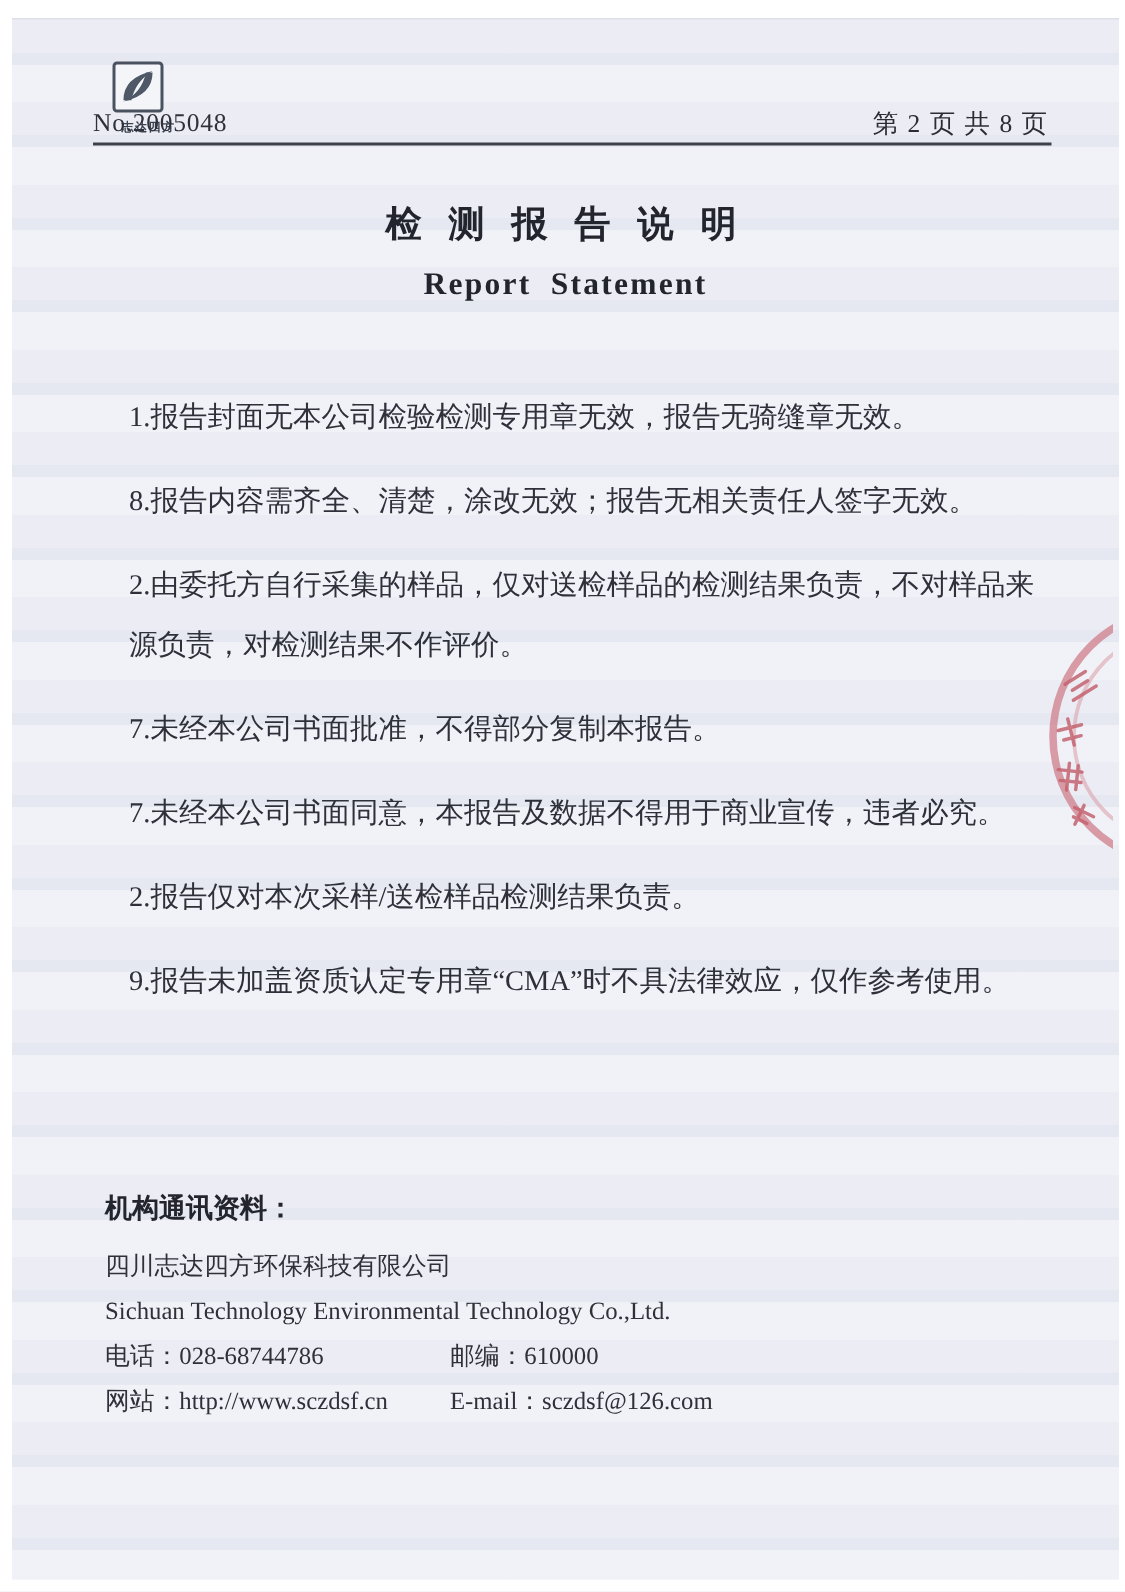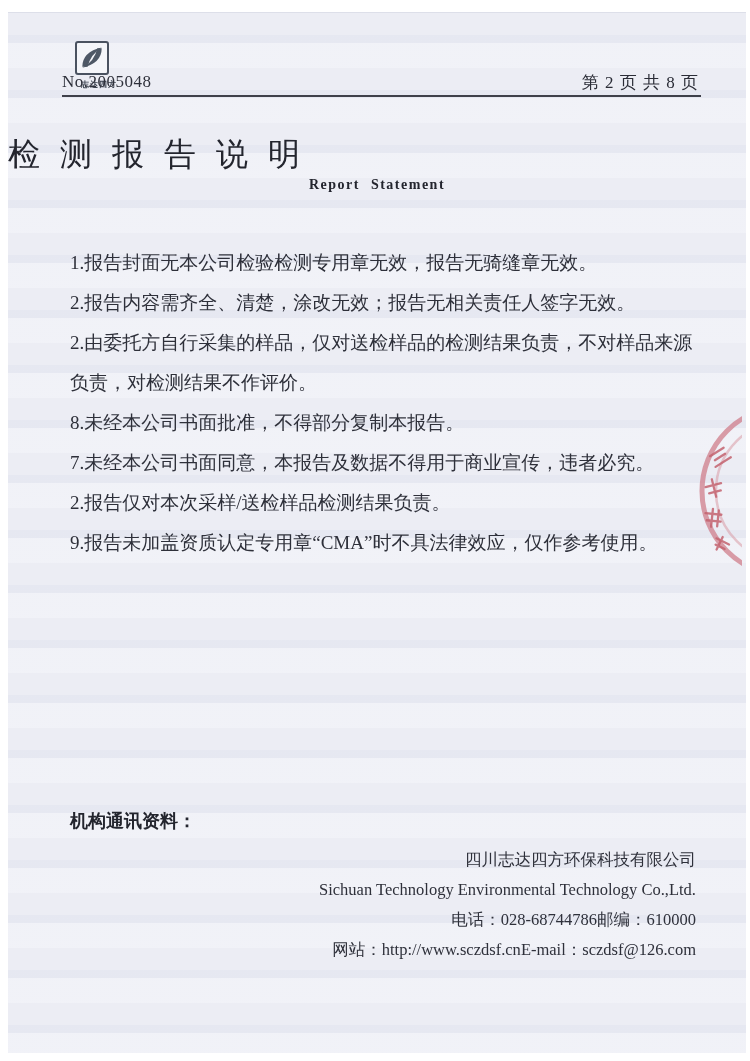--- a/index.html
+++ b/index.html
@@ -36,34 +36,34 @@
   .rep-no{
     position:absolute;left:0;right:0;bottom:3px;text-align:left;
     font-size:17px;color:#2f313b;letter-spacing:0.5px;
   }
   .pg-ind{
     position:absolute;right:2px;bottom:1px;font-size:17px;color:#2a2c36;
     letter-spacing:1px;white-space:nowrap;
   }
   
   .title-zh{
-    position:absolute;left:0;width:100%;top:120px;
-    font-size:32px;font-weight:normal;color:#23252e;letter-spacing:6px;
+    position:absolute;left:0;width:100%;top:120px;text-align:center;
+    font-size:24px;font-weight:bold;color:#23252e;letter-spacing:6px;
   }
   .title-en{
     position:absolute;left:0;width:100%;top:164px;text-align:center;
-    font-size:14px;font-weight:bold;color:#23252e;letter-spacing:1.5px;word-spacing:6px;
+    font-size:21px;font-weight:bold;color:#23252e;letter-spacing:1.5px;word-spacing:6px;
   }
   
   .stmts{position:absolute;left:62px;top:230px;width:636px;}
-  .stmts p{margin:0;font-size:19px;line-height:40px;color:#2e303a;text-align:left;}
+  .stmts p{margin:16px;font-size:19px;line-height:40px;color:#2e303a;text-align:left;}
   
-  .contact{position:absolute;left:62px;top:796px;right:50px;}
+  .contact{position:absolute;left:62px;top:780px;right:50px;}
   .c-head{font-size:18px;font-weight:bold;color:#23252e;margin:0 0 12px 0;}
-  .c-line{font-size:16.5px;line-height:30px;color:#2e303a;white-space:nowrap;text-align:right;}
+  .c-line{font-size:16.5px;line-height:30px;color:#2e303a;white-space:nowrap;}
   .cell-l{display:inline-block;width:230px;}
   
   .stamp{position:absolute;right:4px;top:402px;width:55px;height:185px;overflow:hidden;}
 </style>
 </head>
 <body>
 
 <div class="paper">
 
   <div class="hdr">
@@ -76,23 +76,23 @@
     <div class="logo-cap">志达四方</div>
     <div class="rep-no">No.2005048</div>
     <div class="pg-ind">第 2 页 共 8 页</div>
   </div>
 
   <div class="title-zh">检 测 报 告 说 明</div>
   <div class="title-en">Report Statement</div>
 
   <div class="stmts">
     <p>1.报告封面无本公司检验检测专用章无效，报告无骑缝章无效。</p>
-    <p>2.报告内容需齐全、清楚，涂改无效；报告无相关责任人签字无效。</p>
+    <p>8.报告内容需齐全、清楚，涂改无效；报告无相关责任人签字无效。</p>
     <p>2.由委托方自行采集的样品，仅对送检样品的检测结果负责，不对样品来源负责，对检测结果不作评价。</p>
-    <p>8.未经本公司书面批准，不得部分复制本报告。</p>
+    <p>7.未经本公司书面批准，不得部分复制本报告。</p>
     <p>7.未经本公司书面同意，本报告及数据不得用于商业宣传，违者必究。</p>
     <p>2.报告仅对本次采样/送检样品检测结果负责。</p>
     <p>9.报告未加盖资质认定专用章“CMA”时不具法律效应，仅作参考使用。</p>
   </div>
 
   <div class="contact">
     <div class="c-head">机构通讯资料：</div>
     <div class="c-line">四川志达四方环保科技有限公司</div>
     <div class="c-line">Sichuan Technology Environmental Technology Co.,Ltd.</div>
     <div class="c-line"><span class="cell-l"><span>电话：</span><span>028-68744786</span></span><span><span>邮编：</span><span>610000</span></span></div>

